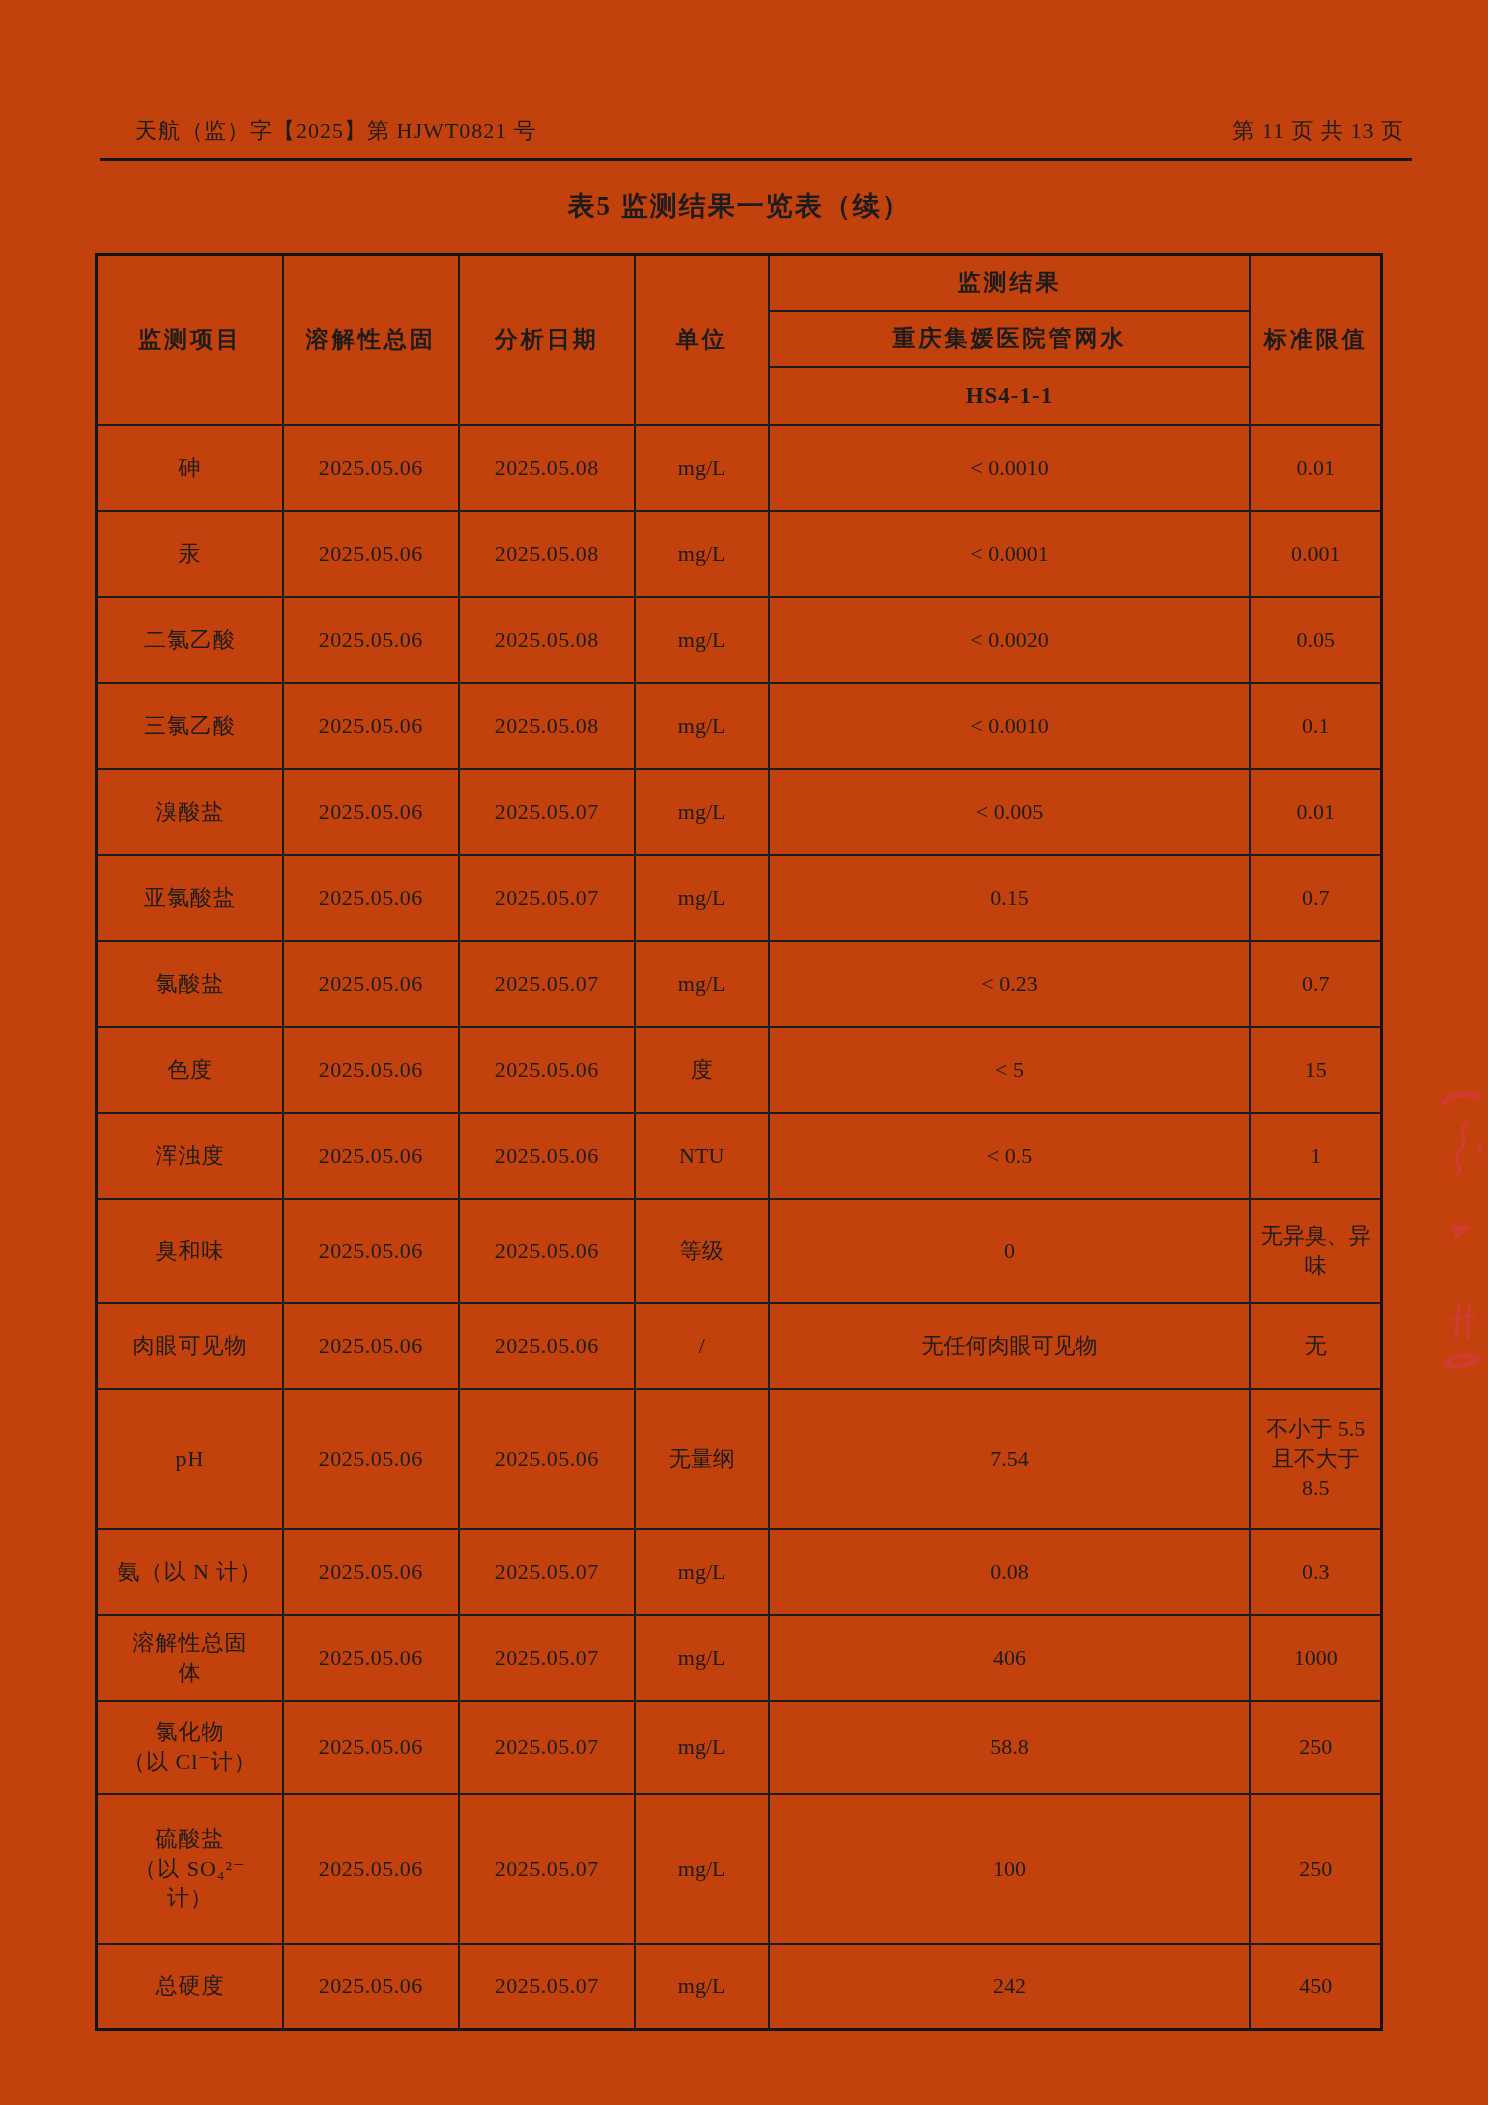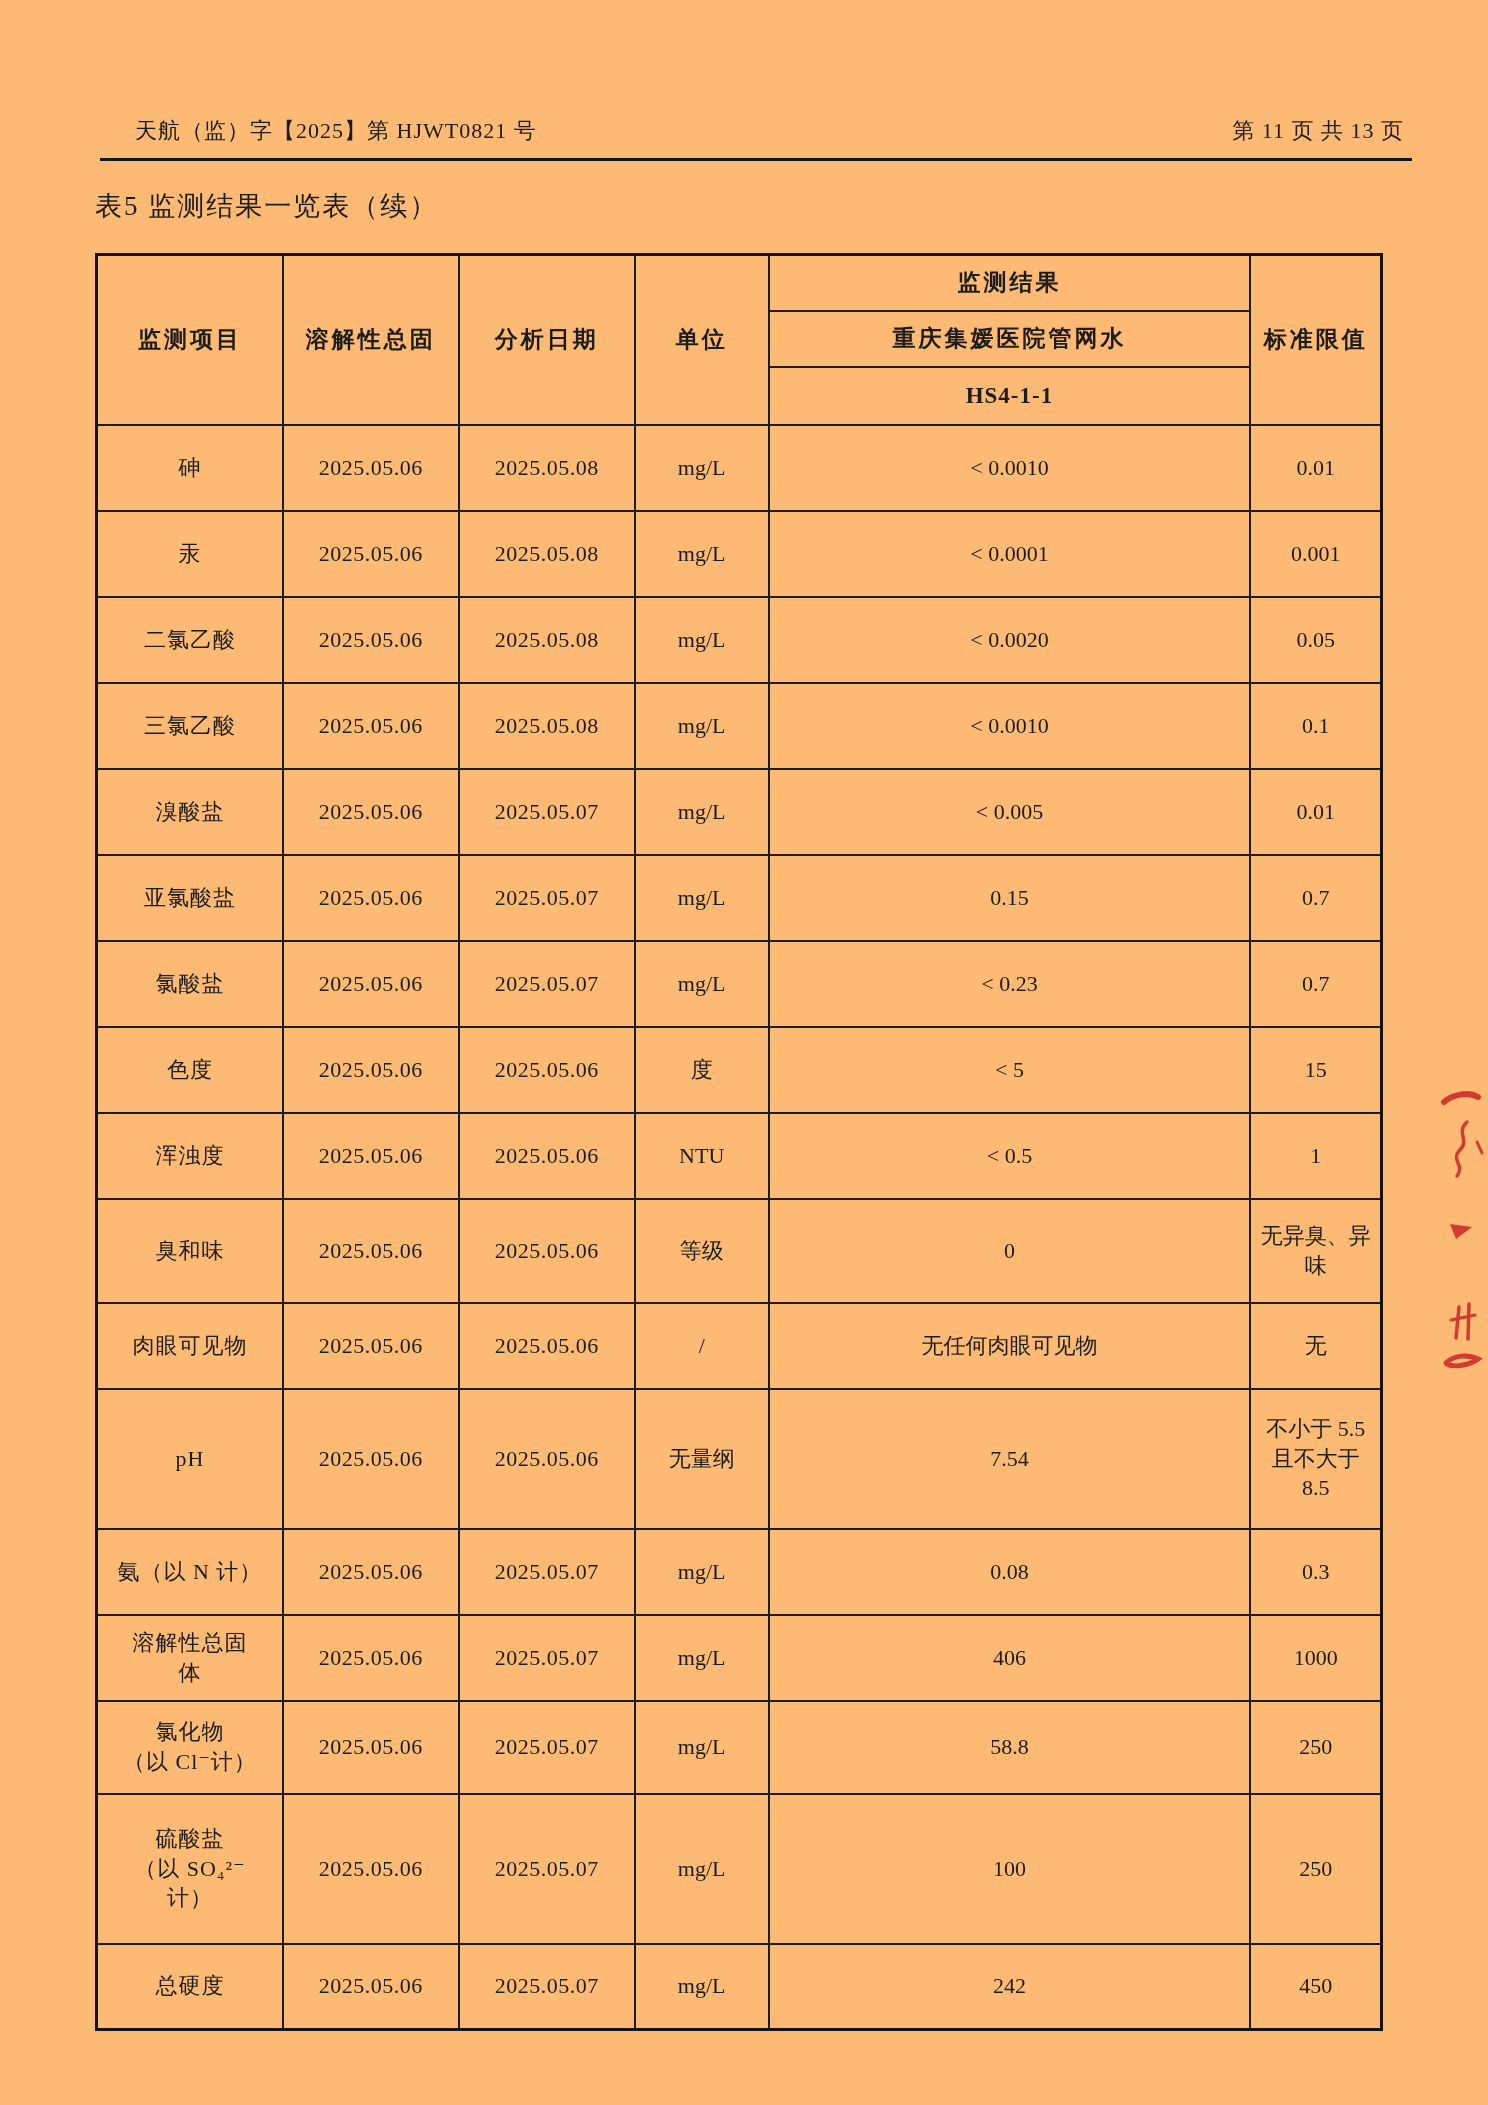--- a/index.html
+++ b/index.html
@@ -1,21 +1,21 @@
 <!DOCTYPE html>
 <html style="--red-ink: #d23b2f;"><head>
 <meta charset="utf-8">
 <style>
   html, body { margin: 0; padding: 0; background: #e8e8e8; }
   .page {
     position: relative;
     width: 1488px;
     height: 2105px;
     margin: 0 auto;
-    background: #fdba74;
+    background: #c2410c;
     font-family: "Liberation Serif", "DejaVu Serif", serif;
     color: #1c1c1c;
     overflow: hidden;
   }
   .doc-header {
     position: absolute;
     top: 116px;
     left: 135px;
     right: 84px;
     display: flex;
@@ -31,22 +31,23 @@
     left: 100px;
     width: 1312px;
     height: 3px;
     background: #15151a;
   }
   .doc-title {
     position: absolute;
     top: 188px;
     left: 95px;
     width: 1288px;
+    text-align: center;
     font-size: 27px;
-    font-weight: normal;
+    font-weight: bold;
     letter-spacing: 2px;
   }
   table.results {
     position: absolute;
     top: 253px;
     left: 95px;
     width: 1288px;
     border-collapse: collapse;
     table-layout: fixed;
     font-size: 22px;

